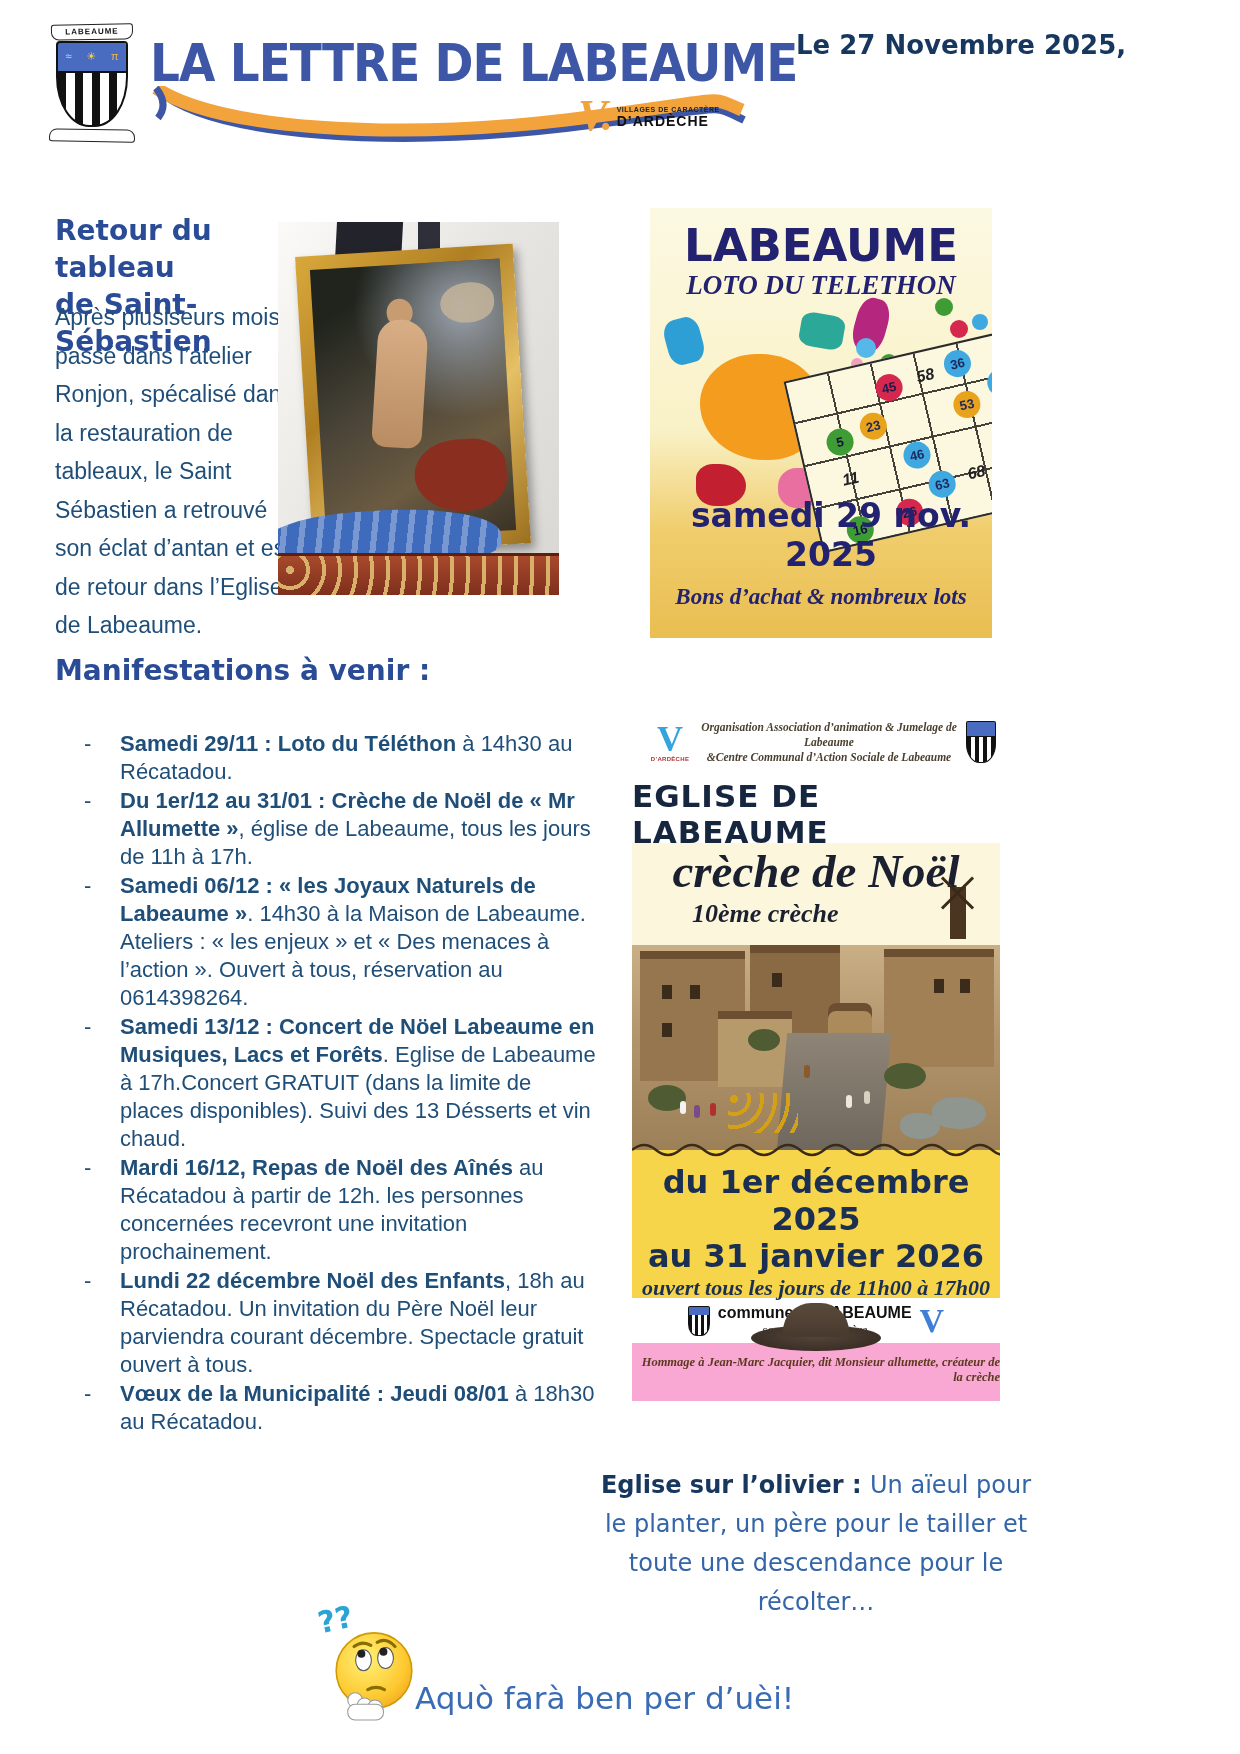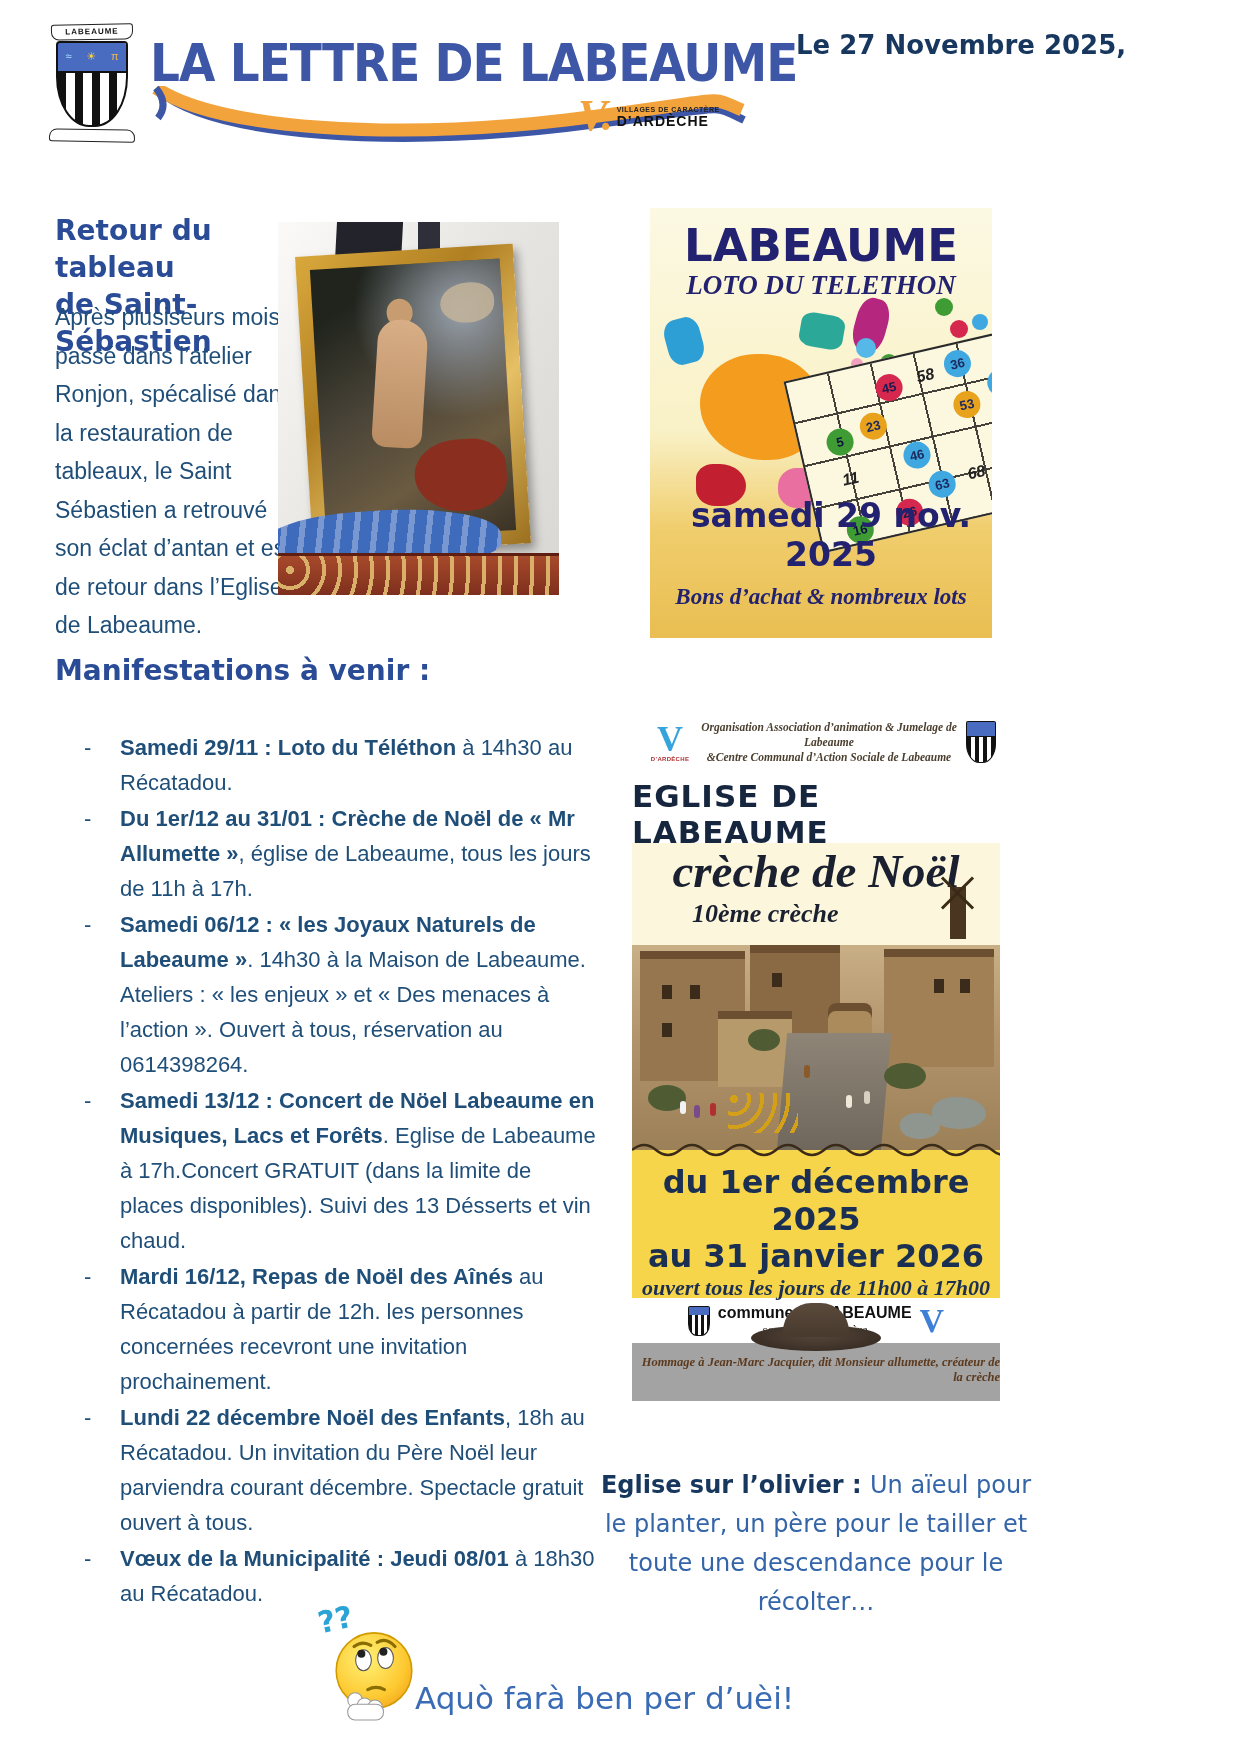--- a/index.html
+++ b/index.html
@@ -35,21 +35,21 @@
   .canvas { position:relative; width:100%; height:100%; background:radial-gradient(circle at 78% 18%, #98a1ac 0%, rgba(152,161,172,0) 40%), linear-gradient(150deg,#20241d 15%,#4a4438 45%,#6b5b41 72%,#3a3226 100%); overflow:hidden; }
   .canvas .body-fig { position:absolute; left:58px; top:55px; width:50px; height:128px; background:linear-gradient(#d8ae86,#b98c62); border-radius:22px 26px 14px 14px; transform:rotate(7deg); }
   .canvas .head-fig { position:absolute; left:74px; top:34px; width:26px; height:28px; background:#c79c71; border-radius:50%; }
   .canvas .drape { position:absolute; left:92px; top:178px; width:92px; height:72px; background:#8a2f1f; border-radius:50% 40% 45% 55%; }
   .canvas .angel { position:absolute; left:128px; top:22px; width:54px; height:40px; background:#c3b49a; border-radius:55% 45% 50% 50%; opacity:.85; }
   .photo .tarp { position:absolute; left:-12px; top:288px; width:235px; height:58px; background:repeating-linear-gradient(100deg, rgba(255,255,255,.3) 0 6px, rgba(0,0,0,0) 6px 18px), #3f6bbd; border-radius:40% 55% 30% 40%; transform:rotate(-4deg); }
   .photo .carpet { position:absolute; left:0; bottom:0; width:100%; height:42px; background:repeating-radial-gradient(circle at 12px 14px, #d8b06a 0 4px, rgba(0,0,0,0) 4px 16px), linear-gradient(#a84a2c,#7e2f1d); border-top:3px solid #5e1f12; }
 
   .events-heading { position:absolute; left:55px; top:652px; }
   .events { position:absolute; left:120px; top:730px; width:478px; list-style:none; }
-  .events li { position:relative; font-size:22px; line-height:35px; color:#1F4E79; margin-bottom:1px; }
+  .events li { position:relative; font-size:22px; line-height:28px; color:#1F4E79; margin-bottom:1px; }
   .events li::before { content:"-"; position:absolute; left:-36px; top:0; color:#1F4E79; }
   .events li strong { font-weight:bold; color:#1F4E79; }
 
   
   .poster-loto { position:absolute; left:650px; top:208px; width:342px; height:430px; overflow:hidden; background:linear-gradient(180deg,#FCF9E3 0%,#F9F1C6 52%,#F0CD6C 75%,#E9BE52 100%); text-align:center; }
   .loto-title { font-family:"DejaVu Sans", sans-serif; font-size:45px; font-weight:800; color:#232270; letter-spacing:0; line-height:48px; margin-top:14px; }
   .loto-sub { font-family:"Liberation Serif", serif; font-style:italic; font-weight:bold; font-size:27px; color:#232270; line-height:30px; }
   .blob { position:absolute; }
   .bingo-card { position:absolute; left:150px; top:142px; width:262px; height:176px; transform:rotate(-13deg); background:#FCF8E0; border:2px solid #2a2a2a;
     background-image:repeating-linear-gradient(0deg, rgba(0,0,0,0) 0 42px, #44403a 42px 44px), repeating-linear-gradient(90deg, rgba(0,0,0,0) 0 42px, #44403a 42px 44px); }
@@ -65,21 +65,21 @@
   
   .org-row { position:absolute; left:648px; top:710px; width:348px; height:64px; display:flex; align-items:center; gap:7px; }
   .org-v { text-align:center; flex:0 0 44px; }
   .org-v .ov { font-family:"Liberation Serif", serif; font-weight:bold; font-size:36px; line-height:34px; color:#35A3DC; }
   .org-v .oc { font-size:6px; font-weight:bold; color:#B03030; letter-spacing:.3px; }
   .org-text { flex:1; font-family:"Liberation Serif", serif; font-style:italic; font-weight:bold; font-size:11.5px; line-height:15px; color:#4B3F2F; text-align:center; }
   .mini-crest { flex:0 0 30px; height:42px; border:1.5px solid #111; border-radius:2px 2px 45% 45%; overflow:hidden; background:repeating-linear-gradient(90deg,#111 0 4px,#fff 4px 8px); position:relative; }
   .mini-crest::before { content:""; position:absolute; left:0; top:0; width:100%; height:34%; background:#4a6cc0; border-bottom:1px solid #111; }
 
   
-  .poster-creche { position:absolute; left:632px; top:785px; width:368px; height:616px; background:#a3a3a3; overflow:hidden; }
+  .poster-creche { position:absolute; left:632px; top:785px; width:368px; height:616px; background:#f9a8d4; overflow:hidden; }
   .creche-header { height:58px; display:flex; align-items:center; justify-content:center; font-family:"DejaVu Sans", sans-serif; font-weight:800; font-size:31px; letter-spacing:1px; color:#16263E; background:#fff; }
   .creche-top { position:relative; height:102px; background:#FCF6DC; text-align:center; }
   .creche-title { font-family:"Liberation Serif", serif; font-style:italic; font-weight:bold; font-size:47px; line-height:56px; color:#1A2030; }
   .creche-ed { font-family:"Liberation Serif", serif; font-style:italic; font-weight:bold; font-size:26px; color:#1A2030; text-align:left; padding-left:60px; line-height:30px; }
   .windmill { position:absolute; right:34px; top:44px; width:16px; height:52px; background:#4a3520; }
   .windmill::before, .windmill::after { content:""; position:absolute; left:6px; top:-16px; width:3px; height:44px; background:#3a2a18; }
   .windmill::before { transform:rotate(45deg); } .windmill::after { transform:rotate(-45deg); }
   .creche-photo { position:relative; height:205px; background:linear-gradient(180deg,#C9AF86 0%,#B2946C 45%,#9C8058 100%); overflow:hidden; }
   .bld { position:absolute; background:#96764E; box-shadow:inset 0 8px 0 #6B4F30; }
   .win { position:absolute; width:10px; height:14px; background:#3a2b1a; }

